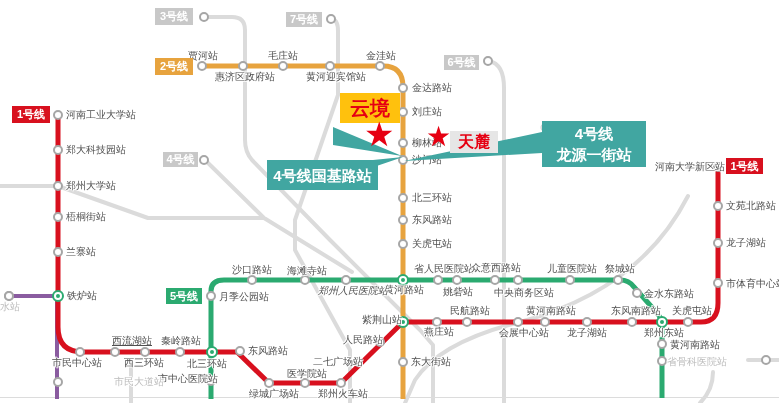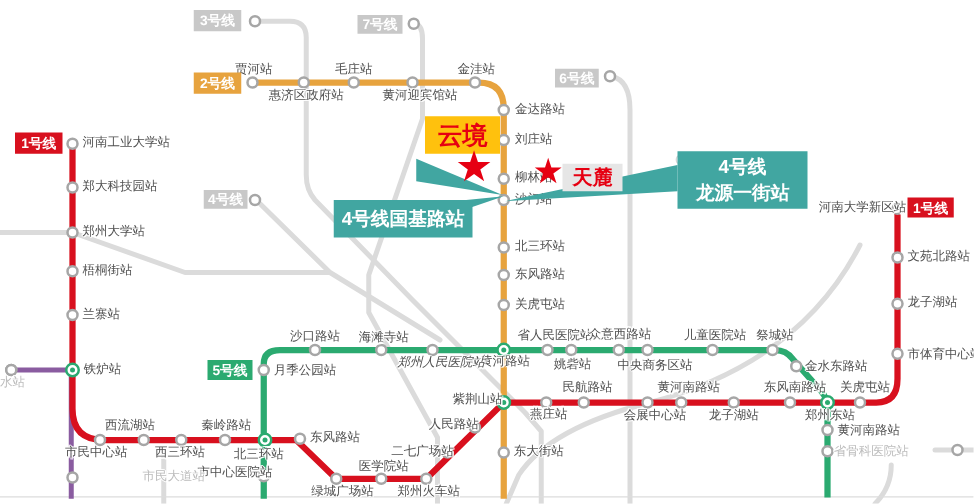--- a/index.html
+++ b/index.html
@@ -79,21 +79,21 @@
     <div class="station-label" style="left: 66px; top: 181px;">郑州大学站</div>
     <div class="station-dot n" style="left: 58px; top: 217px;"></div>
     <div class="station-label" style="left: 66px; top: 212px;">梧桐街站</div>
     <div class="station-dot n" style="left: 58px; top: 252px;"></div>
     <div class="station-label" style="left: 66px; top: 247px;">兰寨站</div>
     <div class="station-dot i" style="left: 58px; top: 296px;"></div>
     <div class="station-label" style="left: 67px; top: 291px;">铁炉站</div>
     <div class="station-dot n" style="left: 80px; top: 352px;"></div>
     <div class="station-label" style="left: 52px; top: 358px;">市民中心站</div>
     <div class="station-dot n" style="left: 115px; top: 352px;"></div>
-    <div class="station-label" style="left: 84px; top: 336px;">西流湖站</div>
+    <div class="station-label" style="left: 112px; top: 336px; text-decoration: underline;">西流湖站</div>
     <div class="station-dot n" style="left: 145px; top: 352px;"></div>
     <div class="station-label" style="left: 124px; top: 358px;">西三环站</div>
     <div class="station-dot n" style="left: 180px; top: 352px;"></div>
     <div class="station-label" style="left: 161px; top: 336px;">秦岭路站</div>
     <div class="station-dot i" style="left: 212px; top: 352px;"></div>
     <div class="station-label" style="left: 187px; top: 359px;">北三环站</div>
     <div class="station-dot n" style="left: 240px; top: 351px;"></div>
     <div class="station-label" style="left: 248px; top: 346px;">东风路站</div>
     <div class="station-dot n" style="left: 269px; top: 383px;"></div>
     <div class="station-label" style="left: 249px; top: 389px;">绿城广场站</div>

